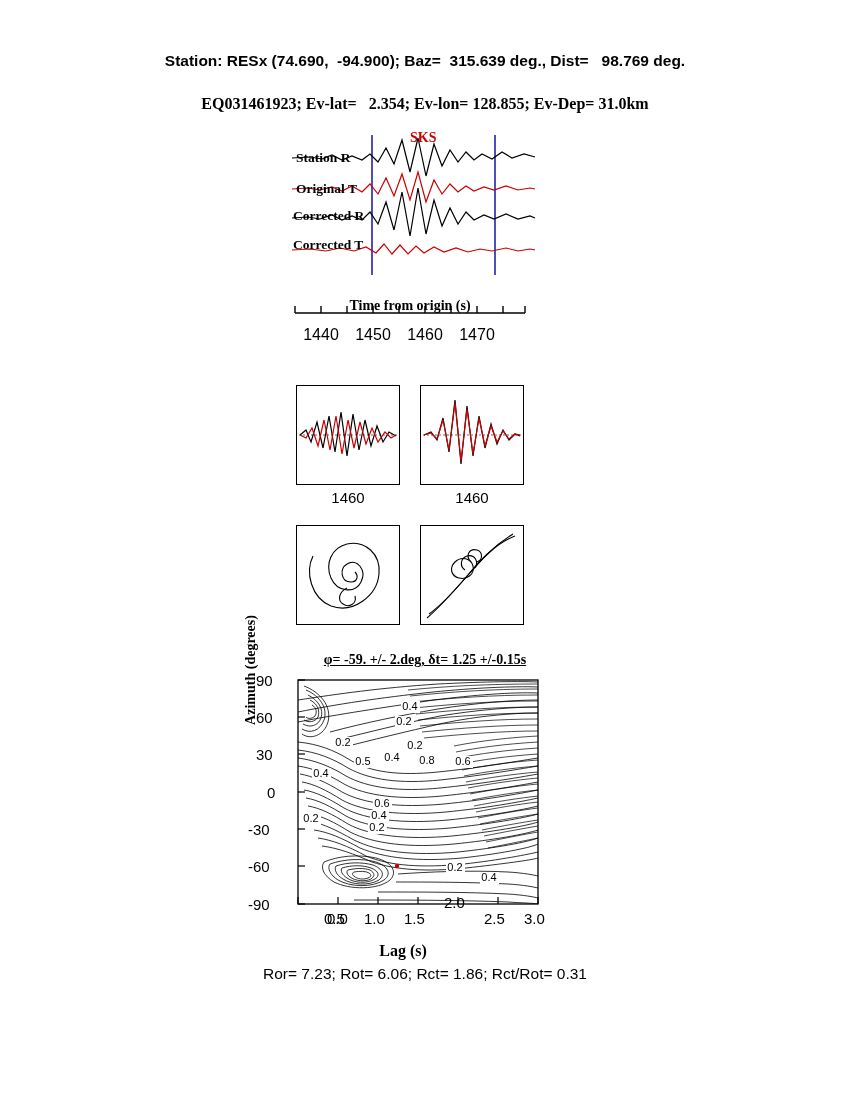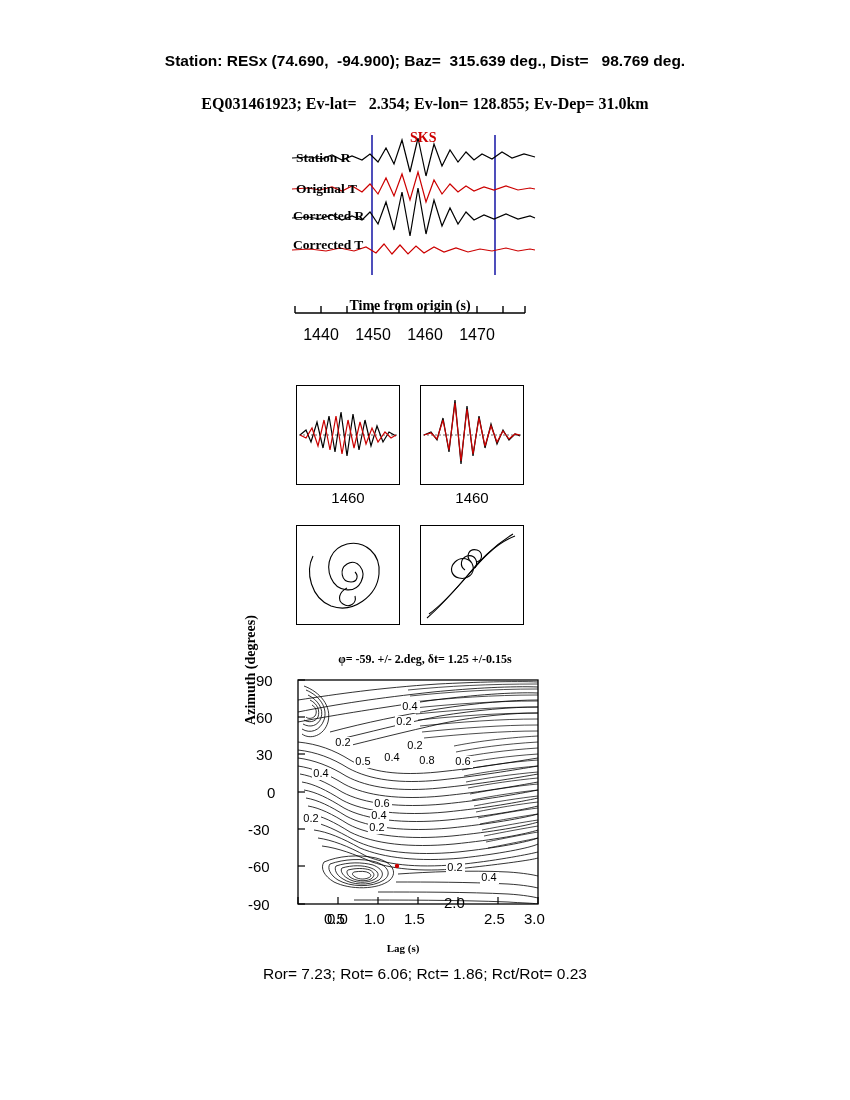--- a/index.html
+++ b/index.html
@@ -117,21 +117,22 @@
   #box-tick-right { left: 124px; top: 104px; width: 104px; }
 
   
   #contour-title {
     position: absolute;
     left: 0; top: 652px;
     width: 850px;
     text-align: center;
     font-family: "Liberation Serif", serif;
     font-weight: bold;
-    font-size: 12px;
+    font-size: 14px;
+    text-decoration: underline;
   }
   #contour-panel {
     position: absolute;
     left: 258px;
     top: 676px;
     width: 290px;
     height: 250px;
   }
   #contour-ylabel {
     position: absolute;
@@ -147,21 +148,21 @@
     white-space: nowrap;
   }
   #contour-xlabel {
     position: absolute;
     left: 258px;
     top: 942px;
     width: 290px;
     text-align: center;
     font-family: "Liberation Serif", serif;
     font-weight: bold;
-    font-size: 11px;
+    font-size: 16px;
   }
   .caxis-label {
     position: absolute;
     font-family: "Liberation Sans", sans-serif;
     font-size: 15px;
     white-space: nowrap;
   }
   #footer-line {
     position: absolute;
     left: 0; top: 965px;
@@ -472,15 +473,15 @@
     <div class="caxis-label" style="left:66px;  top:234px;">0.5</div>
     <div class="caxis-label" style="left:106px; top:234px;">1.0</div>
     <div class="caxis-label" style="left:146px; top:234px;">1.5</div>
     <div class="caxis-label" style="left:186px; top:218px;">2.0</div>
     <div class="caxis-label" style="left:226px; top:234px;">2.5</div>
     <div class="caxis-label" style="left:266px; top:234px;">3.0</div>
   </div>
 
   <div id="contour-xlabel">Lag (s)</div>
 
-  <div id="footer-line">Ror= 7.23; Rot= 6.06; Rct= 1.86; Rct/Rot= 0.23</div>
+  <div id="footer-line">Ror= 7.23; Rot= 6.06; Rct= 1.86; Rct/Rot= 0.31</div>
 
 </div>
 
 </body></html>

